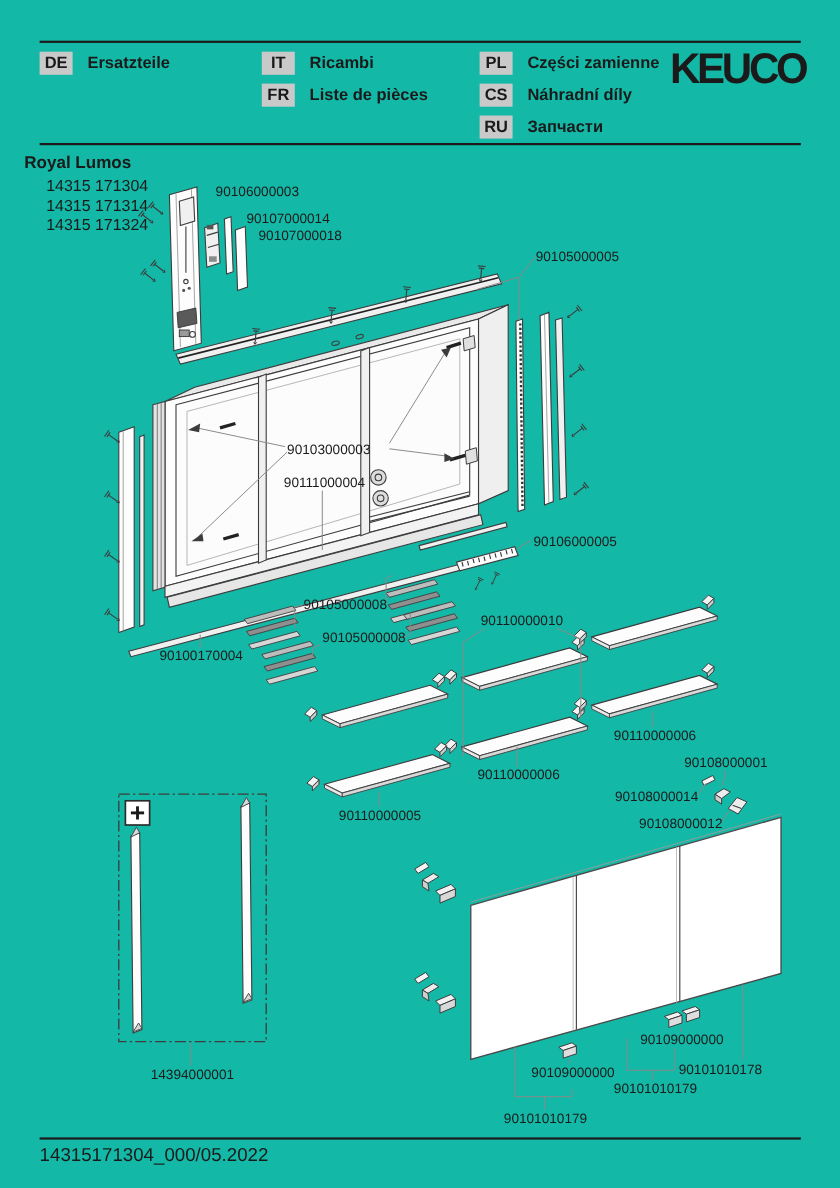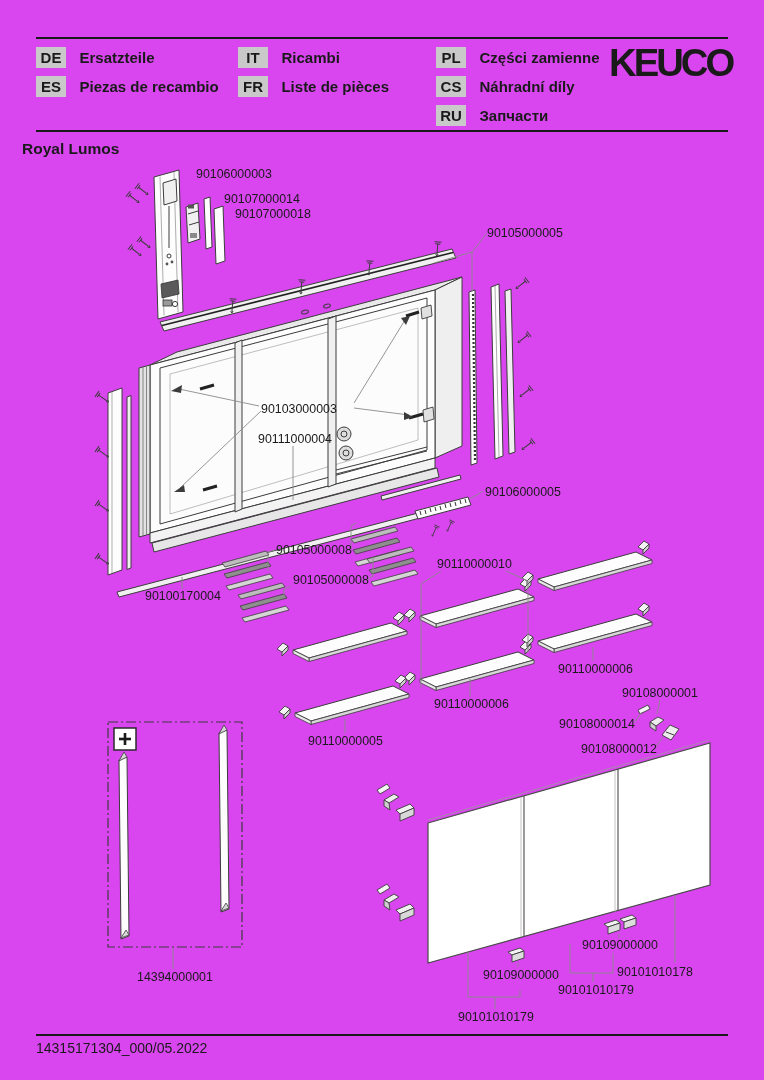--- a/index.html
+++ b/index.html
@@ -1,54 +1,50 @@
 <!DOCTYPE html>
 <html><head>
 <meta charset="utf-8">
 <style>
   html,body{margin:0;padding:0;background:#fff;}
-  .page{position:relative;width:764px;height:1080px;background:#d946ef;overflow:hidden;
+  .page{position:relative;width:764px;height:1080px;background:#14b8a6;overflow:hidden;
         font-family:"Liberation Sans",sans-serif;color:#1a1a1a;}
   .rule{position:absolute;left:36px;width:692px;height:2px;background:#1a1a1a;}
   #rule-top{top:37px;} #rule-mid{top:130px;height:2px;} #rule-foot{top:1034px;height:1.5px;}
   .lang-col{position:absolute;top:47px;}
   #lang-col-1{left:36px;} #lang-col-2{left:238px;} #lang-col-3{left:436px;}
   .lang-row{height:21px;margin-bottom:8px;white-space:nowrap;}
   .lang-code{display:inline-block;width:30px;height:21px;line-height:21px;text-align:center;
              background:#c9c9c9;font-weight:bold;font-size:15px;vertical-align:top;}
   .lang-label{display:inline-block;margin-left:9px;line-height:21px;font-weight:bold;font-size:15px;vertical-align:top;}
   .logo{position:absolute;left:609px;top:41px;font-size:39px;font-weight:bold;
         letter-spacing:-3px;transform:scaleX(.98);transform-origin:left top;}
   .product-name{position:absolute;left:22px;top:140px;font-size:15.5px;font-weight:bold;}
   .models{position:absolute;left:42px;top:162px;font-size:14.5px;line-height:17.5px;}
-  .footer-text{position:absolute;left:36px;top:1040px;font-size:14px;}
+  .footer-text{position:absolute;left:36px;top:1040px;font-size:17px;}
   svg{position:absolute;left:0;top:0;}
   .ln{stroke:#3c3c3c;stroke-width:1;fill:none;}
   .fw{fill:#fdfdfd;stroke:#3c3c3c;stroke-width:1;}
   .fl{fill:#f0f0f0;stroke:#3c3c3c;stroke-width:1;}
   .ldr{stroke:#8a8a8a;stroke-width:.9;fill:none;}
   .plbl{font-size:12.4px;fill:#1a1a1a;font-family:"Liberation Sans",sans-serif;}
   .dk{stroke:#222;stroke-width:3;}
 </style>
 </head>
 <body>
 
 <div class="page">
 
   <div class="rule" id="rule-top"></div>
 
   <div class="lang-col" id="lang-col-1">
     <div class="lang-row">
       <span class="lang-code">DE</span>
       <span class="lang-label">Ersatzteile</span>
     </div>
-    <div class="lang-row">
-      <span class="lang-code">ES</span>
-      <span class="lang-label">Piezas de recambio</span>
-    </div>
   </div>
   <div class="lang-col" id="lang-col-2">
     <div class="lang-row">
       <span class="lang-code">IT</span>
       <span class="lang-label">Ricambi</span>
     </div>
     <div class="lang-row">
       <span class="lang-code">FR</span>
       <span class="lang-label">Liste de pièces</span>
     </div>
@@ -66,20 +62,25 @@
       <span class="lang-code">RU</span>
       <span class="lang-label">Запчасти</span>
     </div>
   </div>
 
   <div class="logo">KEUCO</div>
 
   <div class="rule" id="rule-mid"></div>
 
   <div class="product-name">Royal Lumos</div>
+  <div class="models">
+    <div>14315 171304</div>
+    <div>14315 171314</div>
+    <div>14315 171324</div>
+  </div>
 
   <svg width="764" height="1080" viewBox="0 0 764 1080">
     <defs>
       <g id="sym-screw" class="ln">
         <line x1="0" y1="-3.5" x2="0" y2="3.5"></line>
           <line x1="2" y1="-2.5" x2="2" y2="2.5"></line>
         <line x1="2" y1="0" x2="12" y2="0"></line>
           <line x1="12" y1="-1.2" x2="14" y2="0"></line>
           <line x1="12" y1="1.2" x2="14" y2="0"></line>
       </g>

